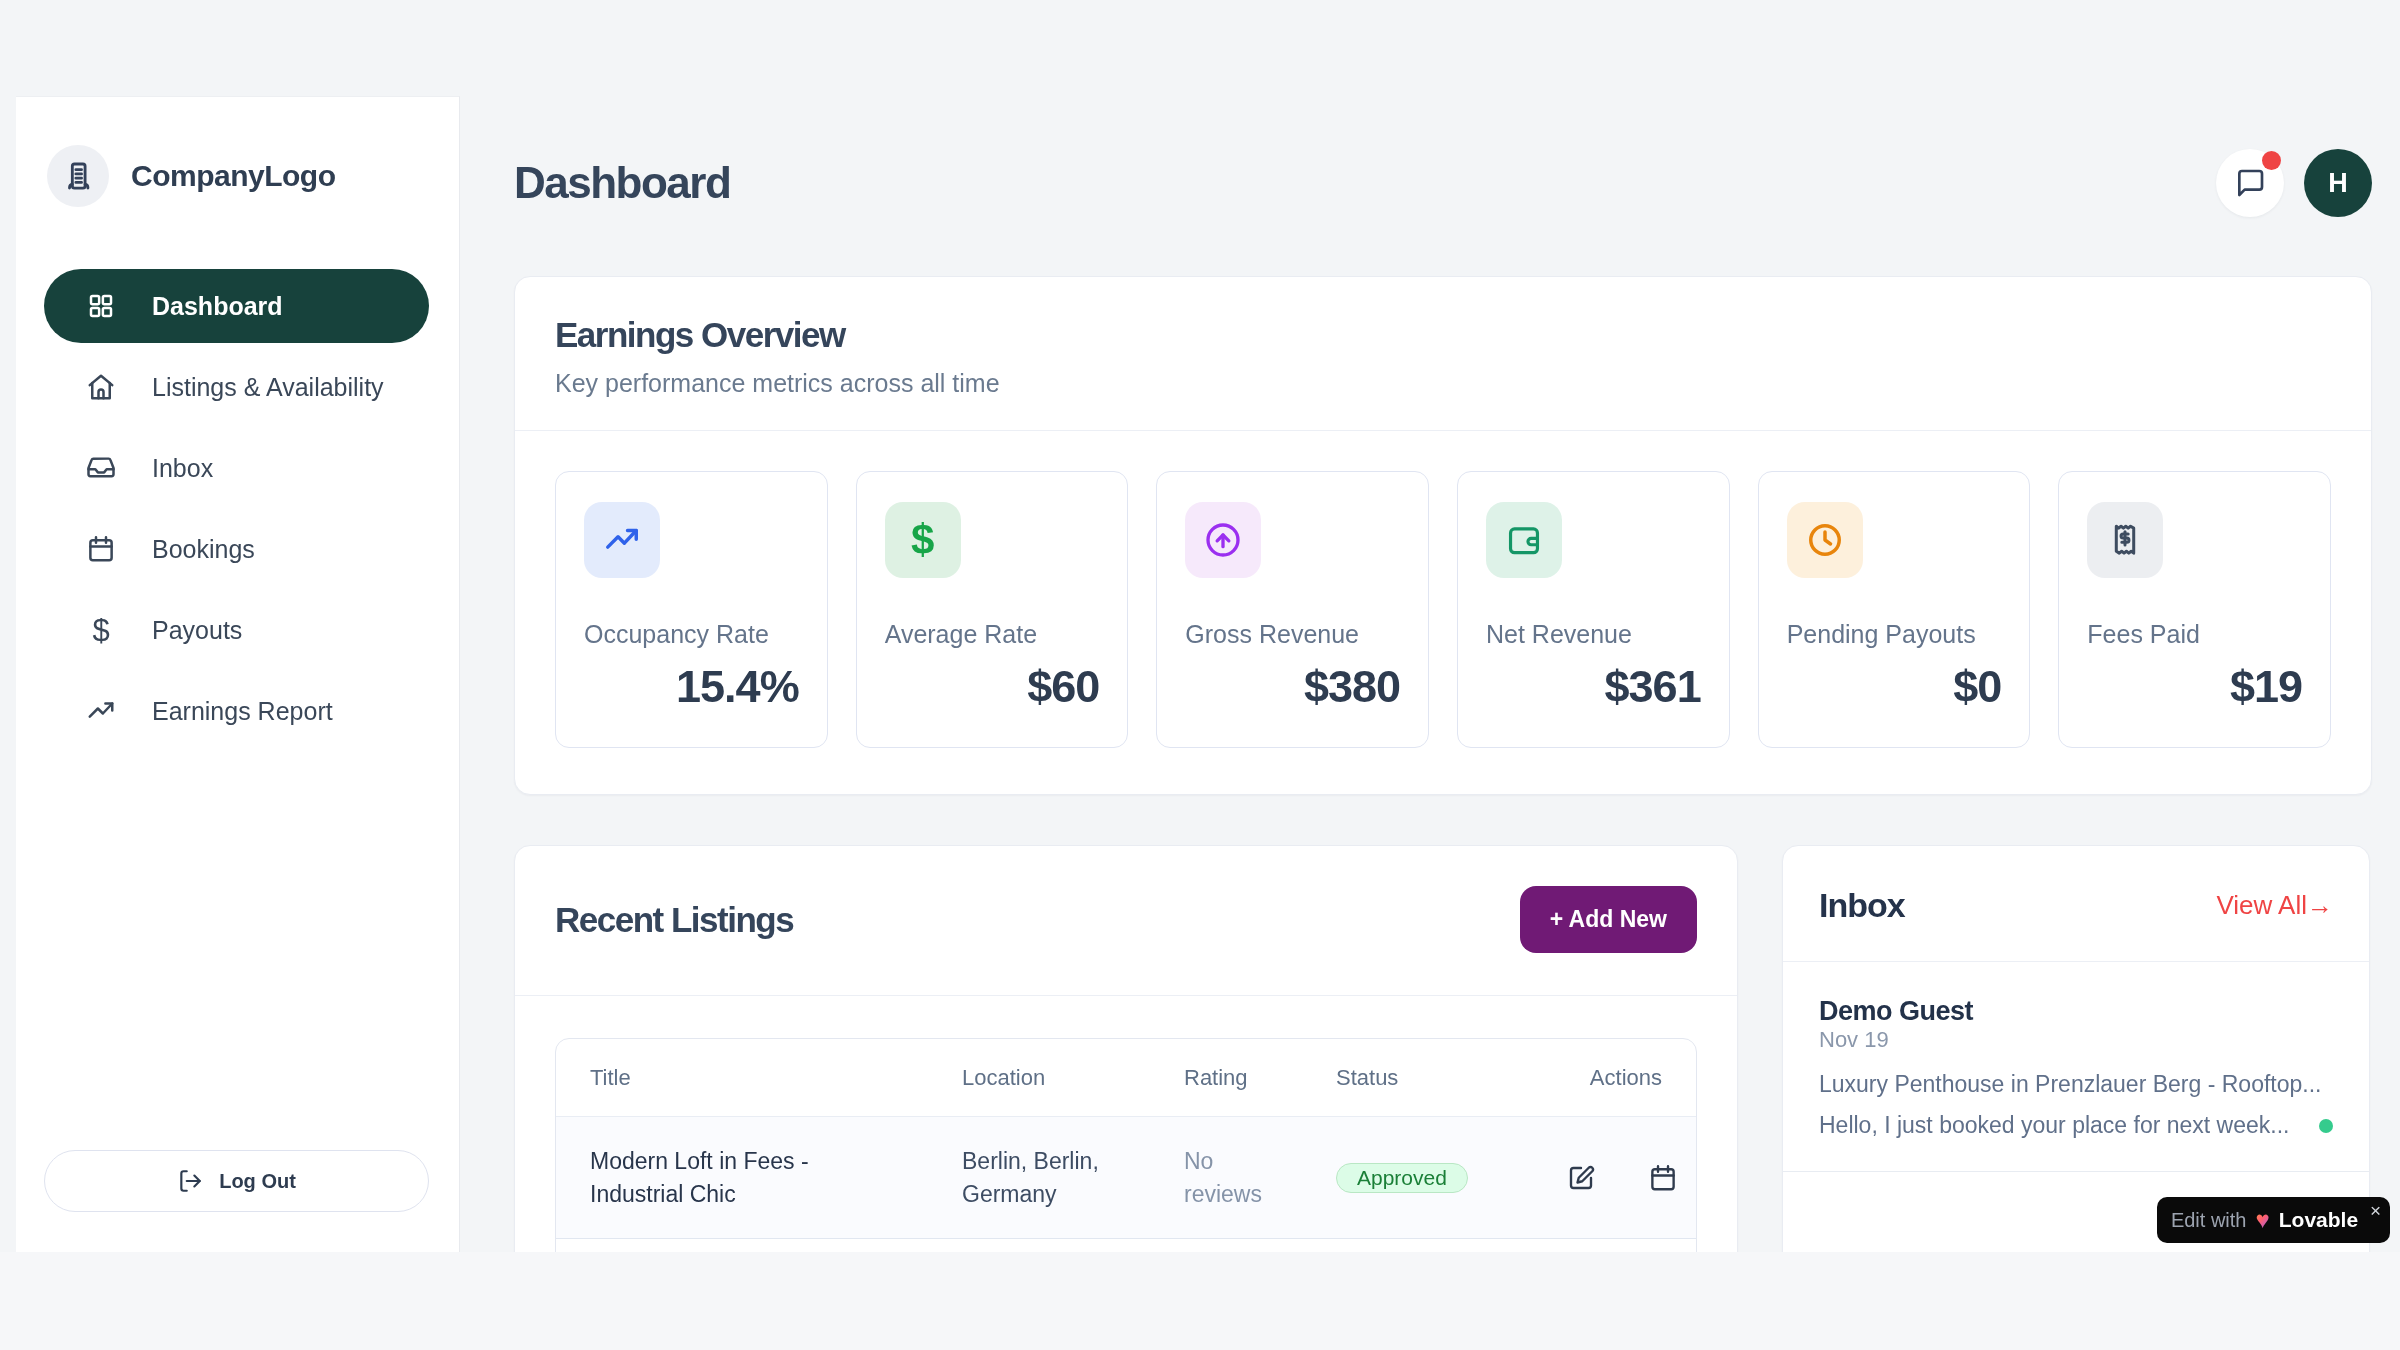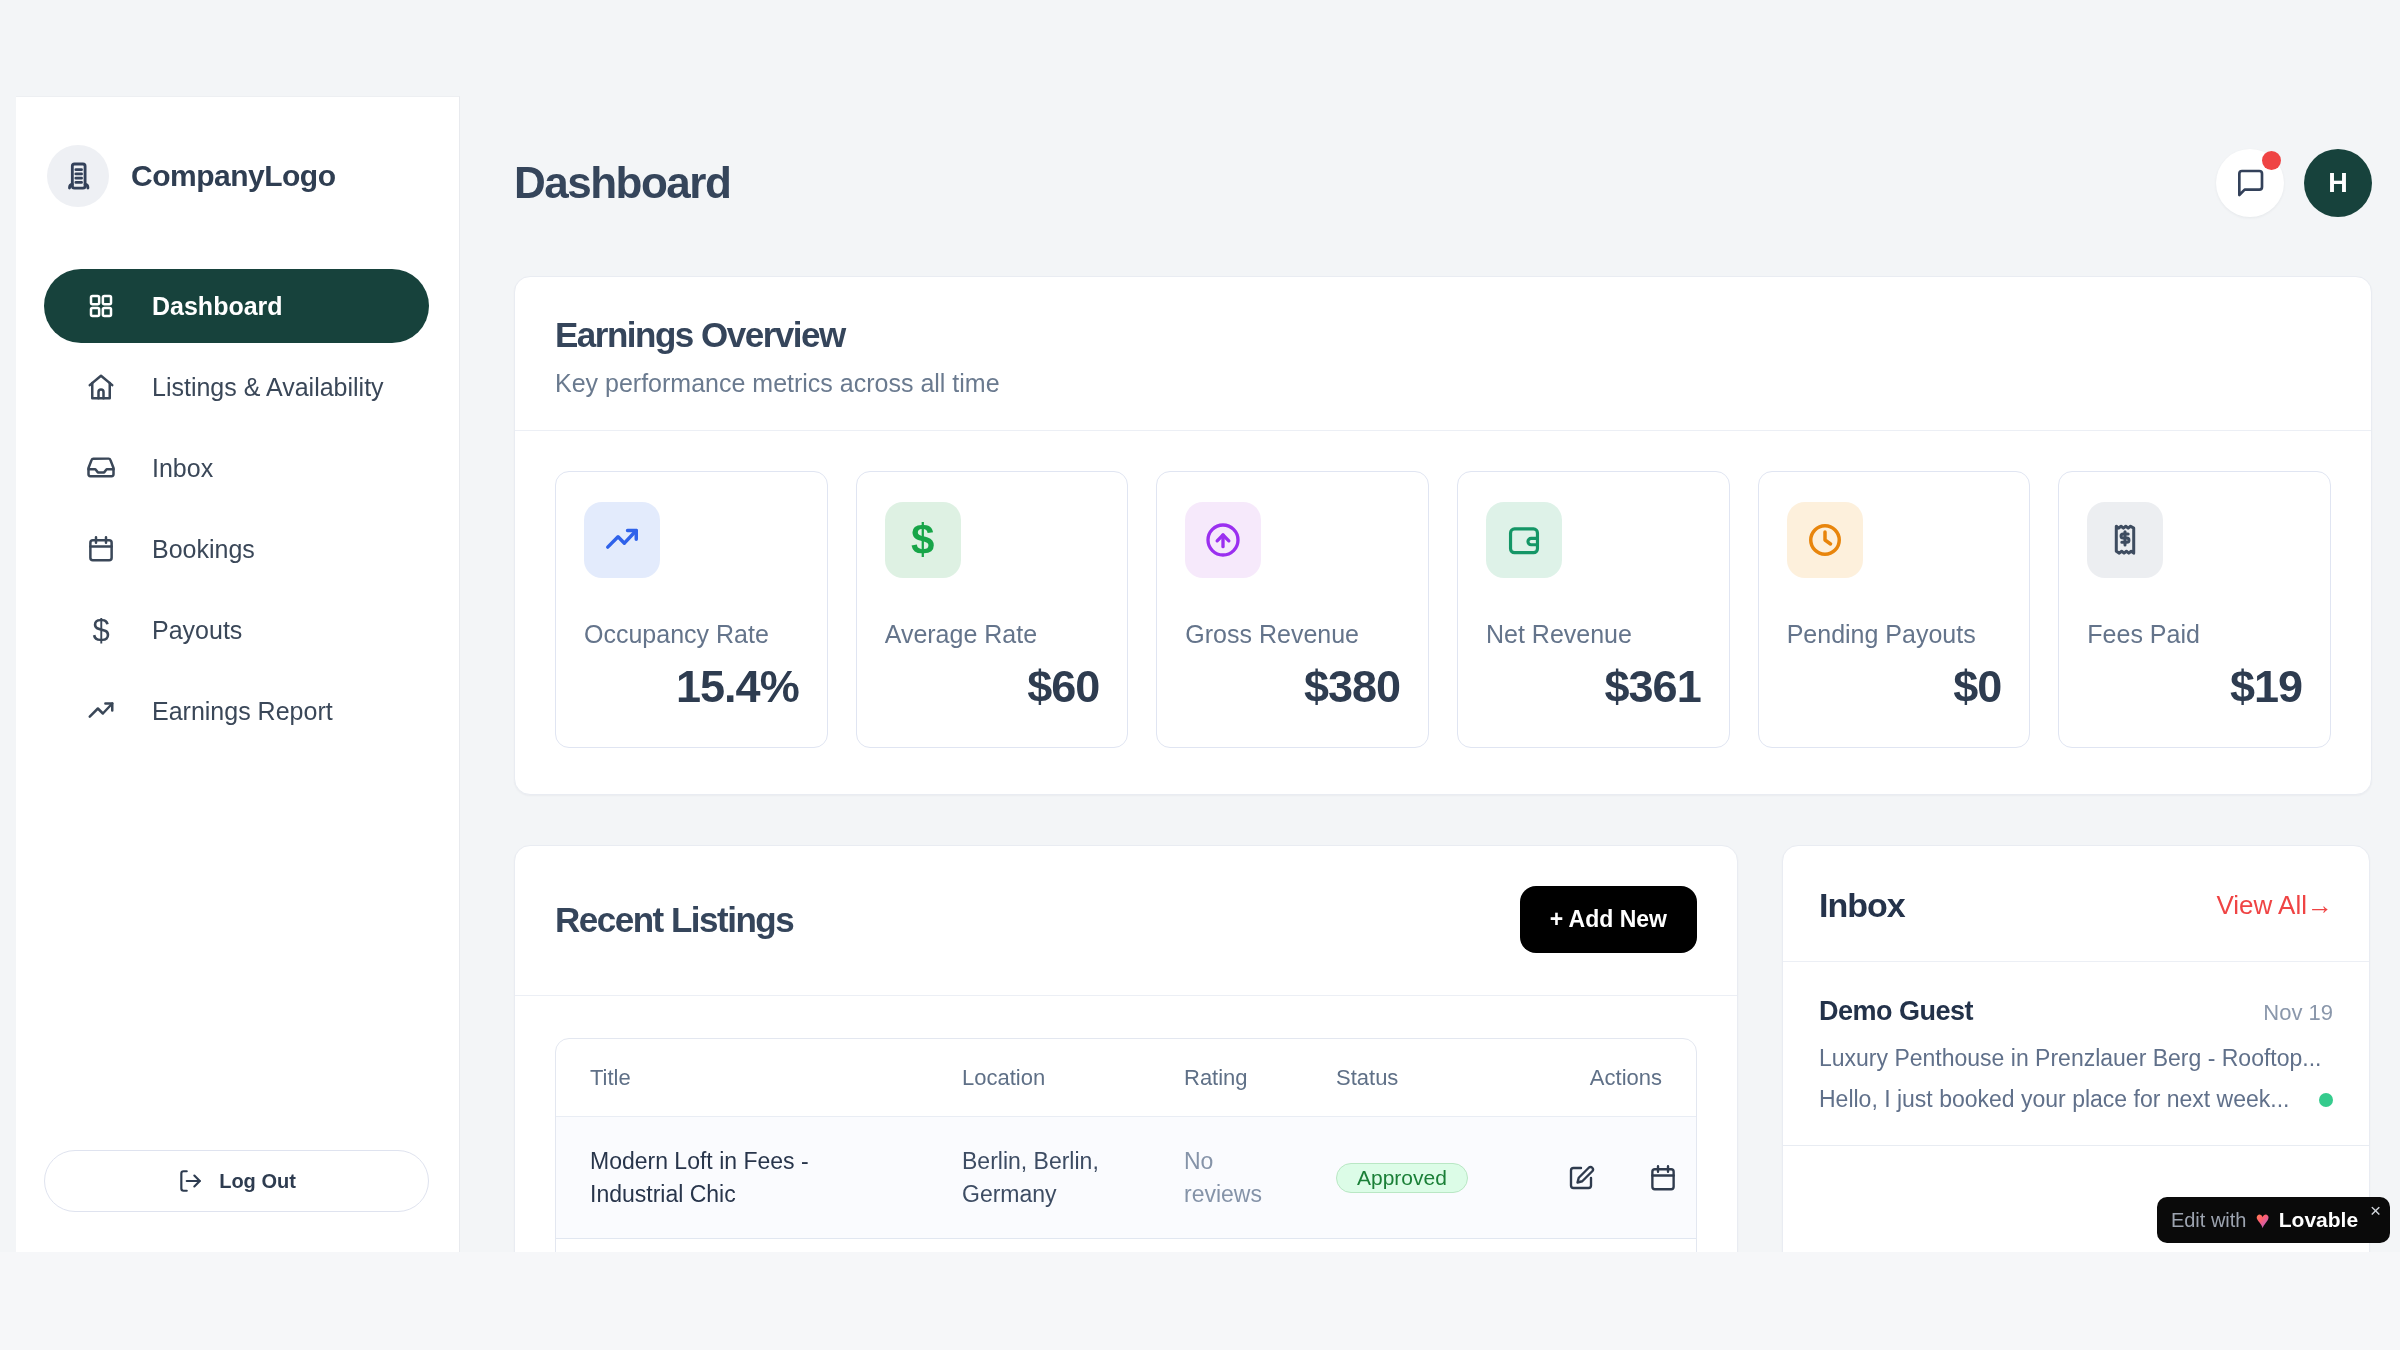--- a/index.html
+++ b/index.html
@@ -78,21 +78,21 @@
   .cell-actions { display:flex; justify-content:flex-end; align-items:center; gap:52px; color:#2f3b4e; }
   .action-icon { width:30px; height:30px; cursor:pointer; display:flex; align-items:center; justify-content:center; }
   .t-row-partial { height:70px; background:#ffffff; }
 
   
   .inbox-card { width:588px; height:640px; }
   .inbox-head { display:flex; align-items:center; justify-content:space-between; padding:40px 36px 36px 36px; border-bottom:1px solid #eceff5; }
   .inbox-title { font-size:34px; font-weight:800; letter-spacing:-1px; color:#25334b; }
   .view-all { display:flex; align-items:center; font-size:26px; color:#ef4444; cursor:pointer; }
   .msg-item { padding:34px 36px 32px 36px; border-bottom:1px solid #e8ecf2; cursor:pointer; }
-  .msg-top { display:flex; align-items:baseline; justify-content:space-between; }
+  .msg-top { display:flex; align-items:baseline; justify-content:space-between;flex-direction:column; }
   .msg-sender { font-size:27px; font-weight:800; letter-spacing:-0.5px; color:#23324a; }
   .msg-date { font-size:22px; color:#8a97ab; }
   .msg-line1 { margin-top:18px; font-size:23px; color:#60708a; white-space:nowrap; overflow:hidden; }
   .msg-line2 { margin-top:14px; display:flex; align-items:center; justify-content:space-between; }
   .msg-line2 .txt { font-size:23px; color:#60708a; white-space:nowrap; overflow:hidden; }
   .unread-dot { width:14px; height:14px; border-radius:50%; background:#35cb8d; flex:none; margin-left:10px; }
 
   
   .lovable-badge {
     position:absolute; left:2157px; top:1197px; width:233px; height:46px;
@@ -282,21 +282,21 @@
         </div>
 
       </div>
     </section>
 
     <div class="content-row">
 
       <section class="card listings-card">
         <div class="listings-head">
           <div class="card-title">Recent Listings</div>
-          <button class="add-btn" style="background: #000000; margin-left: 46px;">+ Add New</button>
+          <button class="add-btn" style="background: #701a75; margin-left: 46px;">+ Add New</button>
         </div>
         <div class="table-wrap">
           <div class="t-head">
             <div class="th">Title</div>
             <div class="th">Location</div>
             <div class="th">Rating</div>
             <div class="th">Status</div>
             <div class="th actions">Actions</div>
           </div>
           <div class="t-row">

